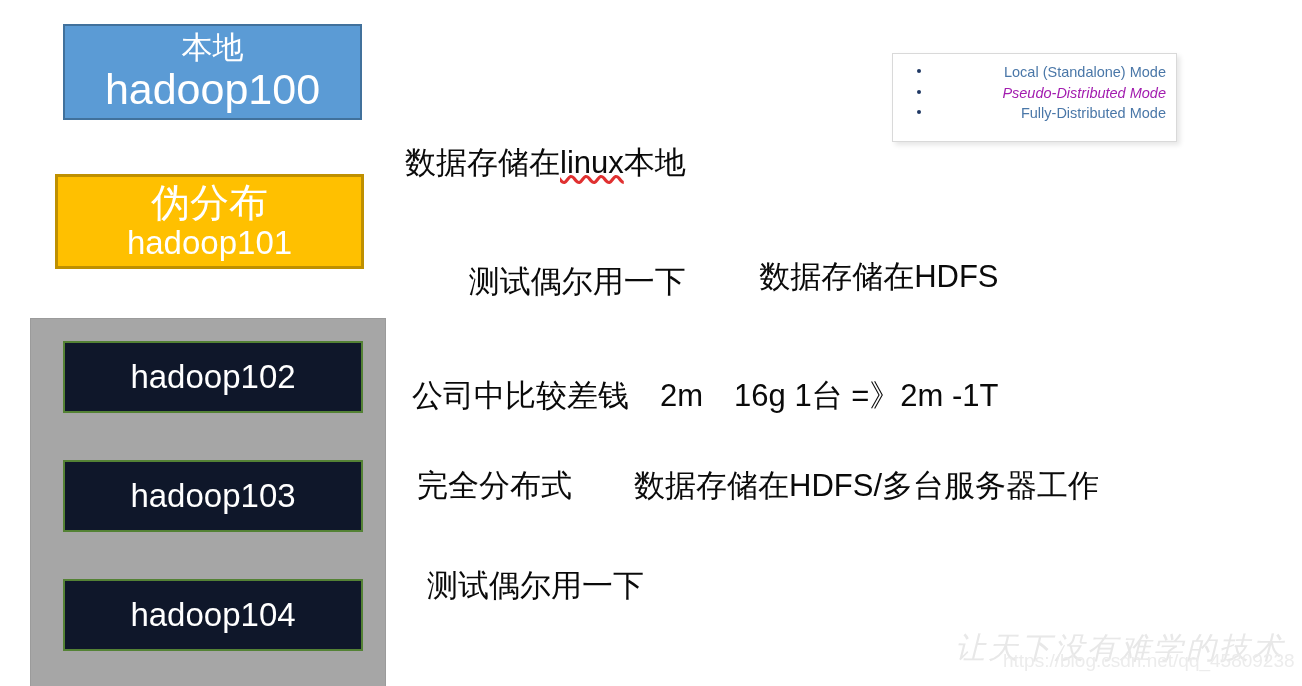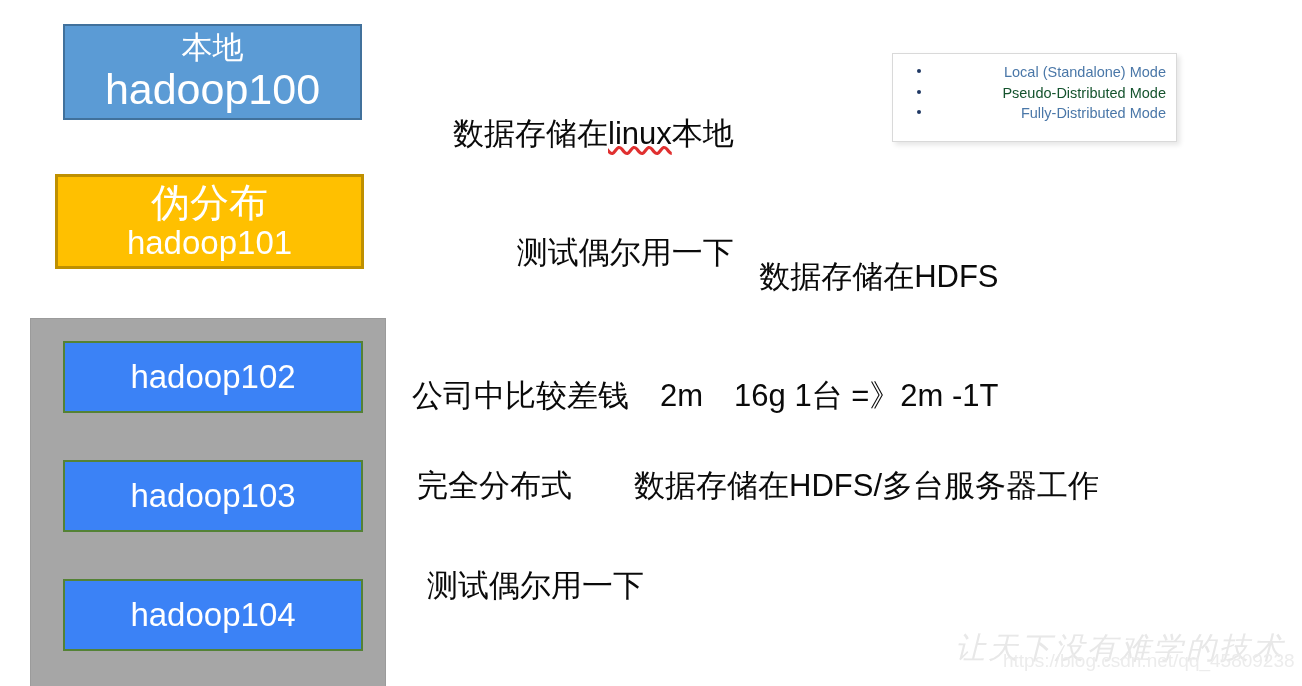--- a/index.html
+++ b/index.html
@@ -67,41 +67,41 @@
     background: #a6a6a6;
     border: 1px solid #9b9b9b;
   }
 
   .node-box {
     position: absolute;
     left: 32px;
     width: 300px;
     height: 72px;
     box-sizing: border-box;
-    background: #3b82f6;
+    background: #0f172a;
     border: 2px solid #548235;
     display: flex;
     align-items: center;
     justify-content: center;
     color: #ffffff;
     font-size: 33px;
   }
   .node-1 { top: 22px; }
   .node-2 { top: 141px; }
   .node-3 { top: 260px; }
 
   
   .annotation {
     position: absolute;
     font-size: 31px;
     line-height: 1.28;
     color: #0a0a0a;
     white-space: pre;
   }
-  .ann-local   { left: 405px; top: 35px; margin-left: 48px; }
+  .ann-local   { left: 405px; top: 64px; }
   .ann-pseudo  { left: 412px; top: 178px; }
   .ann-full-1  { left: 417px; top: 466px; }
   .ann-full-2  { left: 427px; top: 566px; }
 
   .spell-error {
     text-decoration: underline wavy #e03030;
     text-decoration-skip-ink: none;
     text-underline-offset: 2px;
   }
 
@@ -135,21 +135,21 @@
     content: "";
     position: absolute;
     left: 6px;
     top: 7px;
     width: 4px;
     height: 4px;
     border-radius: 50%;
     background: #1f3864;
   }
   .legend-item.blue  { color: #4a77a8; }
-  .legend-item.red   { color: #14532d; }
+  .legend-item.red   { color: #a21caf; font-style: italic; }
 
   
   .watermark {
     position: absolute;
     left: 955px;
     top: 628px;
     width: 340px;
     height: 56px;
     pointer-events: none;
   }

